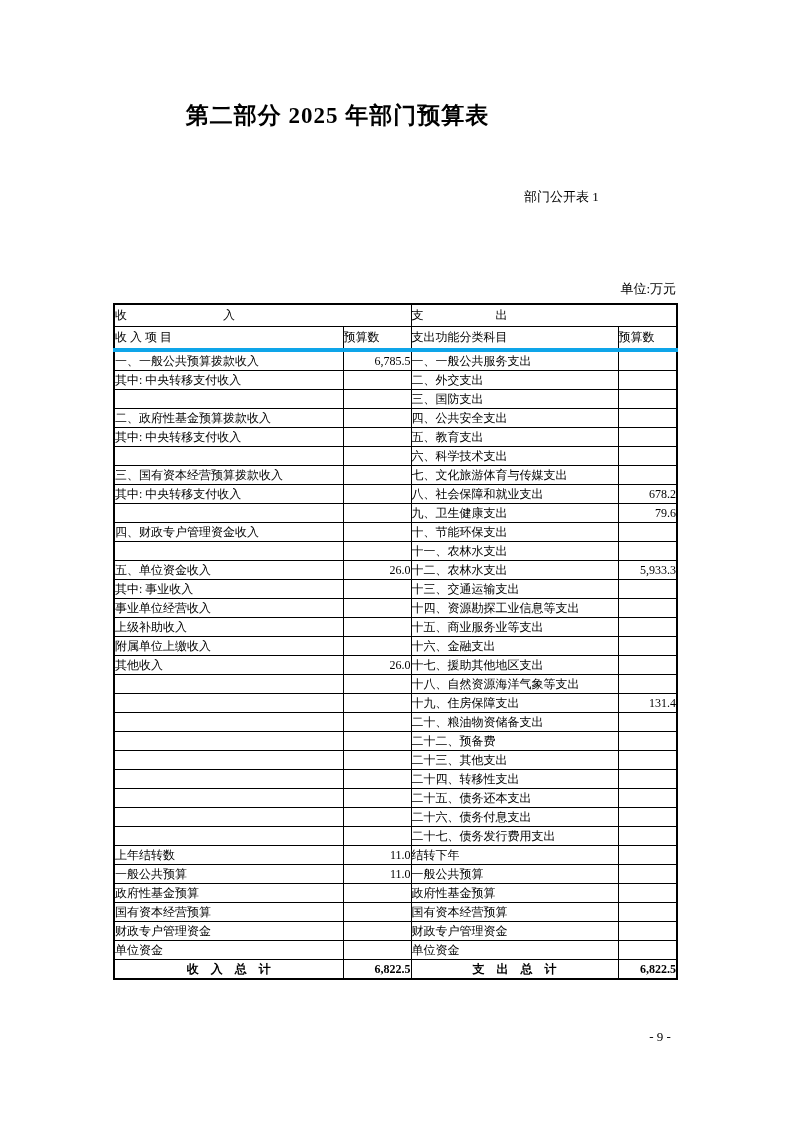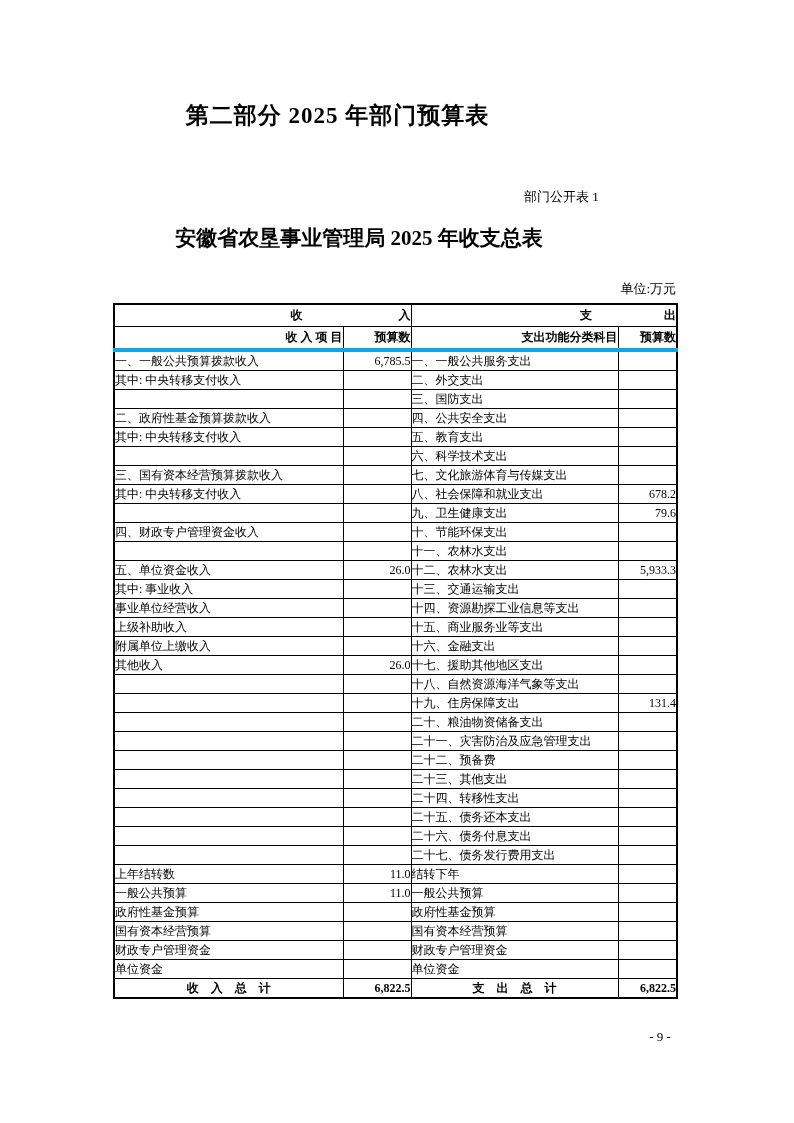--- a/index.html
+++ b/index.html
@@ -40,21 +40,21 @@
   table.budget th,table.budget td{
     border:1px solid #000;
     padding:0;margin:0;
     height:18px;line-height:18px;
     white-space:nowrap;overflow:hidden;
     font-weight:normal;
     vertical-align:middle;
   }
   table.budget thead th{
     height:21px;line-height:21px;
-    font-weight:bold;text-align:right;
+    font-weight:normal;text-align:left;
   }
   table.budget thead tr.h2 th{border-bottom:4px solid #0ea5e9;}
   td.label{text-align:left;}
   td.value{text-align:right;padding-right:3px;}
   .ind0{padding-left:5px;}
   .ind1{padding-left:50px;}
   .ind2{padding-left:88px;}
   .ind3{padding-left:25px;}
   .center{text-align:center !important;padding-left:0 !important;}
   .bold{font-weight:bold !important;font-family:Liberation Serif, serif;}
@@ -65,21 +65,20 @@
 </style>
 </head>
 <body>
 
 <div class="page">
 
   <div class="part-title">第二部分 2025 年部门预算表</div>
 
   <div class="table-label">部门公开表 1</div>
 
-  <div class="doc-title">安徽省农垦事业管理局 2025 年收支总表</div>
 
   <div class="unit-note">单位:万元</div>
 
   <table class="budget">
     <colgroup>
       <col style="width:229px">
       <col style="width:68px">
       <col style="width:207px">
       <col style="width:59px">
     </colgroup>
@@ -212,26 +211,20 @@
         </tr>
         <tr>
           <td class="label ind0"></td>
           <td class="value"></td>
           <td class="label ind0">二十、粮油物资储备支出</td>
           <td class="value"></td>
         </tr>
         <tr>
           <td class="label ind0"></td>
           <td class="value"></td>
-          <td class="label ind0">二十一、灾害防治及应急管理支出</td>
-          <td class="value"></td>
-        </tr>
-        <tr>
-          <td class="label ind0"></td>
-          <td class="value"></td>
           <td class="label ind0">二十二、预备费</td>
           <td class="value"></td>
         </tr>
         <tr>
           <td class="label ind0"></td>
           <td class="value"></td>
           <td class="label ind0">二十三、其他支出</td>
           <td class="value"></td>
         </tr>
         <tr>

